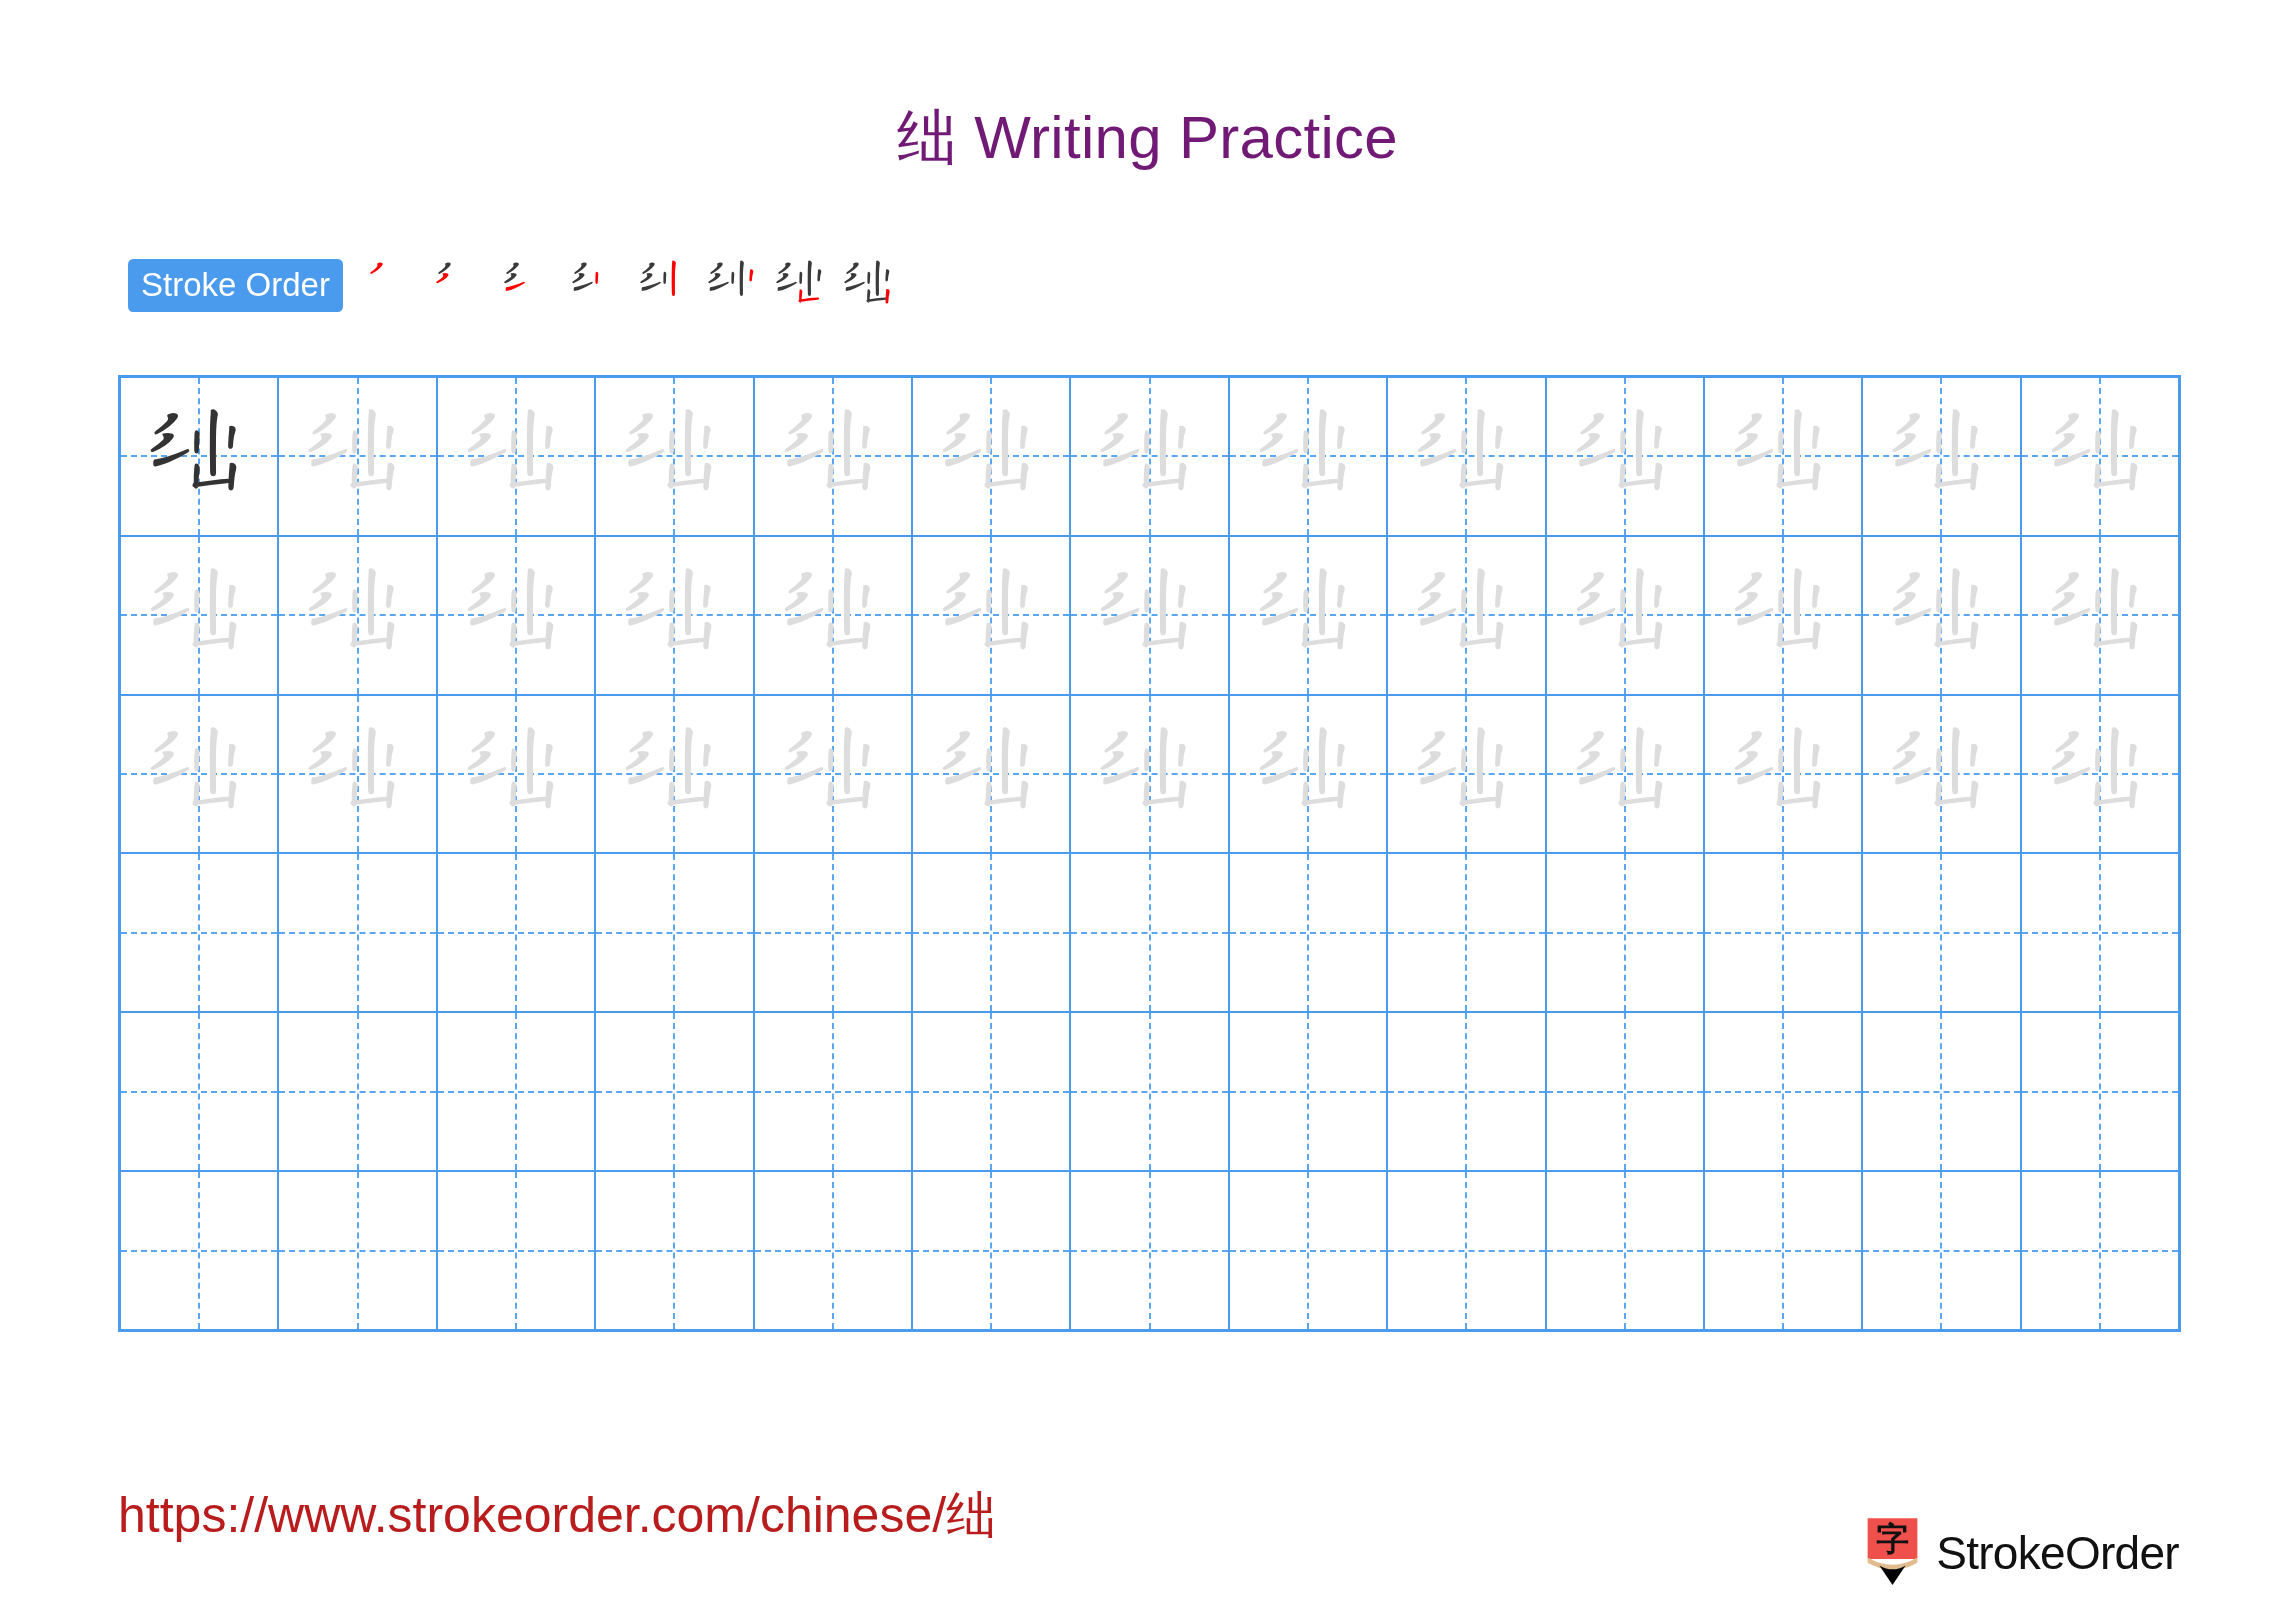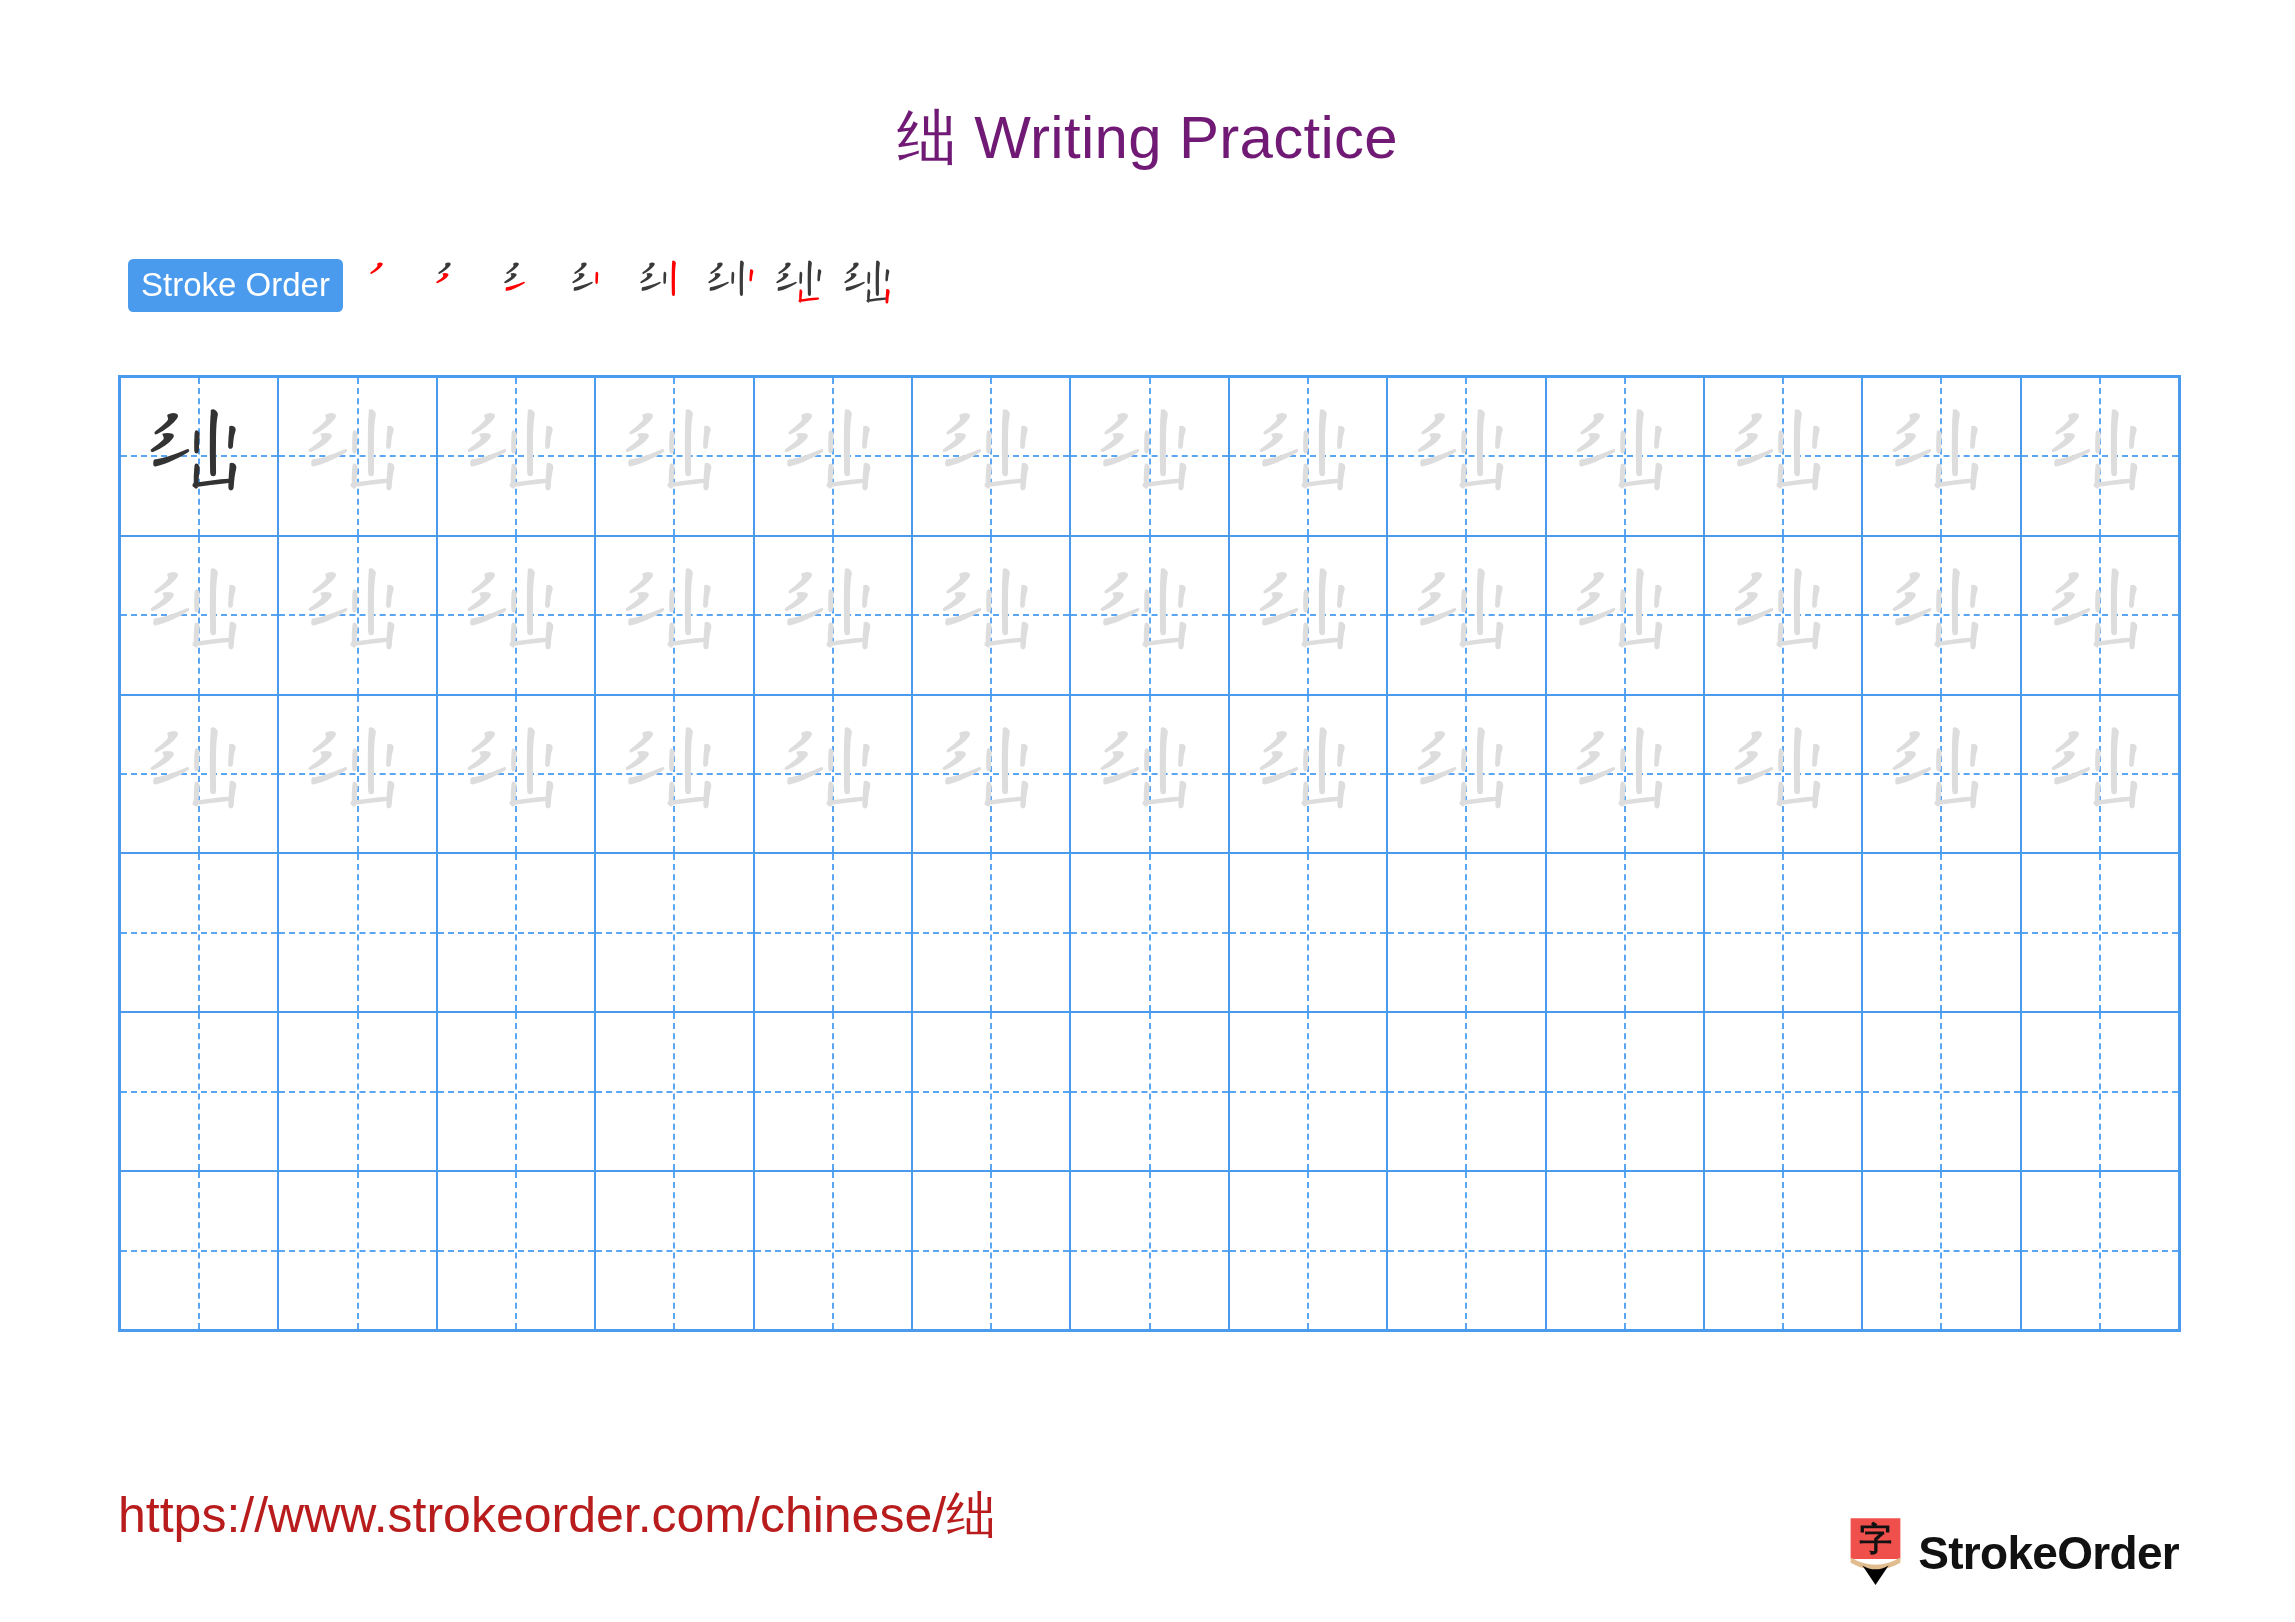--- a/index.html
+++ b/index.html
@@ -125,21 +125,21 @@
     align-items:center;
     gap:15.7px;
   }
   #brand-mark{
     position:relative;
     width:55px;height:72px;
     flex:0 0 auto;
   }
   #brand-name{
     font-size:46px;
-    font-weight:bold;
+    font-weight:normal;
     color:#111111;
     letter-spacing:-0.7px;
     white-space:nowrap;
   }
 </style>
 </head>
 <body>
 
 <div id="page-title">
   <span class="han">绌</span><span> Writing Practice</span>

